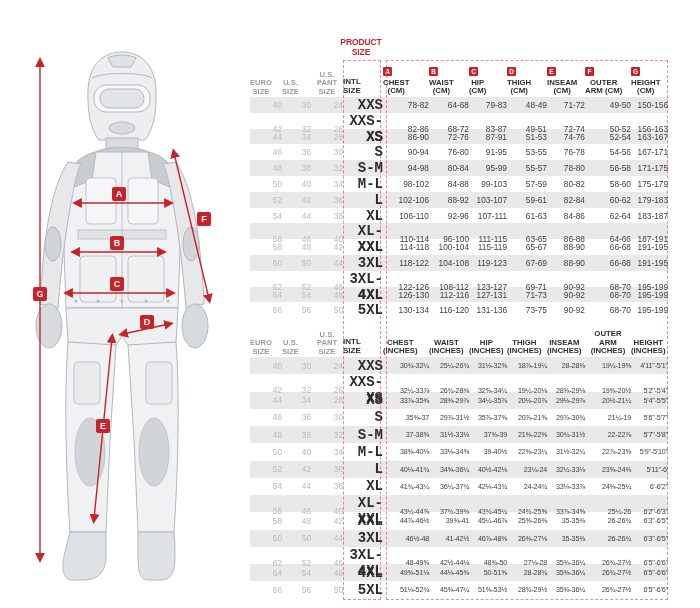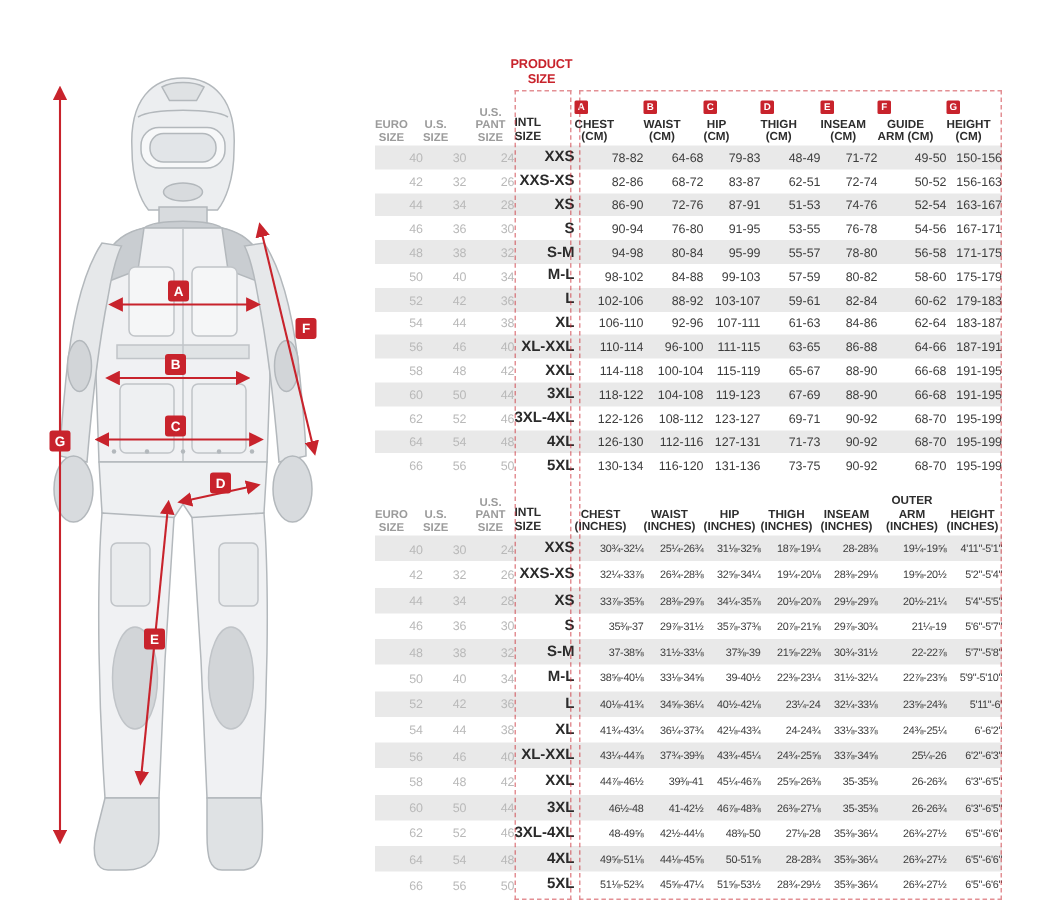--- a/index.html
+++ b/index.html
@@ -32,21 +32,21 @@
   .h-meas{color:#2d2d2d;font-weight:bold;font-size:7.8px;}
   .badge{width:9px;height:9px;background:#c8232c;color:#fff;font-size:6.5px;font-weight:bold;
        line-height:9px;text-align:center;border-radius:1px;margin-bottom:3px;}
   .rows{position:absolute;left:0;width:418px;z-index:1;}
   .rows-cm{top:61px;}
   .rows-in{top:321px;}
   .row{height:15.8px;align-items:center;text-align:right;}
   .row-in{height:17.25px;}
   .rows .row:nth-child(odd){background:#e9e9e9;}
   .c-size{color:#b9b9b9;font-size:8.3px;}
-  .c-intl{color:#2b2b2b;font-weight:bold;font-size:10px;}
+  .c-intl{color:#2b2b2b;font-weight:bold;font-size:14px;font-family:Liberation Mono, monospace;}
   .c-val{color:#3d3d3d;font-size:8.3px;}
   .row-in .c-val{font-size:7.2px;letter-spacing:-0.2px;}
 </style>
 </head>
 <body>
 
 <div class="page">
 
   <div class="figure-wrap">
     <svg width="240" height="608" viewBox="0 0 240 608">
@@ -141,21 +141,21 @@
         <div class="hcell h-meas"><span class="badge">A</span><span>CHEST
 (CM)</span></div>
         <div class="hcell h-meas"><span class="badge">B</span><span>WAIST
 (CM)</span></div>
         <div class="hcell h-meas"><span class="badge">C</span><span>HIP
 (CM)</span></div>
         <div class="hcell h-meas"><span class="badge">D</span><span>THIGH
 (CM)</span></div>
         <div class="hcell h-meas"><span class="badge">E</span><span>INSEAM
 (CM)</span></div>
-        <div class="hcell h-meas"><span class="badge">F</span><span>GUIDE
+        <div class="hcell h-meas"><span class="badge">F</span><span>OUTER
 ARM (CM)</span></div>
         <div class="hcell h-meas"><span class="badge">G</span><span>HEIGHT
 (CM)</span></div>
       </div>
     <div id="rows-cm" class="rows rows-cm">
         <div class="grid row ">
           <div class="c-size">40</div>
           <div class="c-size">30</div>
           <div class="c-size">24</div>
           <div class="c-intl">XXS</div>
@@ -168,21 +168,21 @@
           <div class="c-val">150-156</div>
         </div>
         <div class="grid row ">
           <div class="c-size">42</div>
           <div class="c-size">32</div>
           <div class="c-size">26</div>
           <div class="c-intl">XXS-XS</div>
           <div class="c-val">82-86</div>
           <div class="c-val">68-72</div>
           <div class="c-val">83-87</div>
-          <div class="c-val">62-51</div>
+          <div class="c-val">49-51</div>
           <div class="c-val">72-74</div>
           <div class="c-val">50-52</div>
           <div class="c-val">156-163</div>
         </div>
         <div class="grid row ">
           <div class="c-size">44</div>
           <div class="c-size">34</div>
           <div class="c-size">28</div>
           <div class="c-intl">XS</div>
           <div class="c-val">86-90</div>

